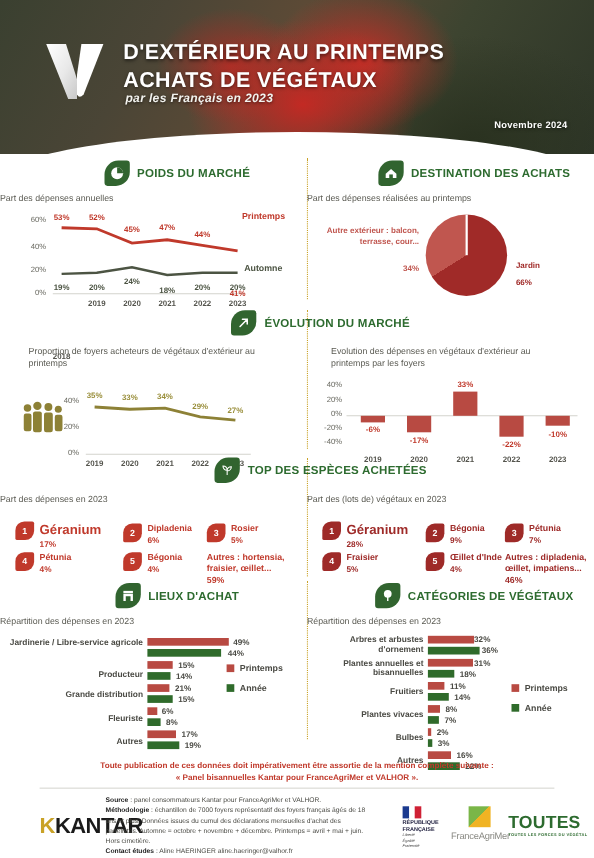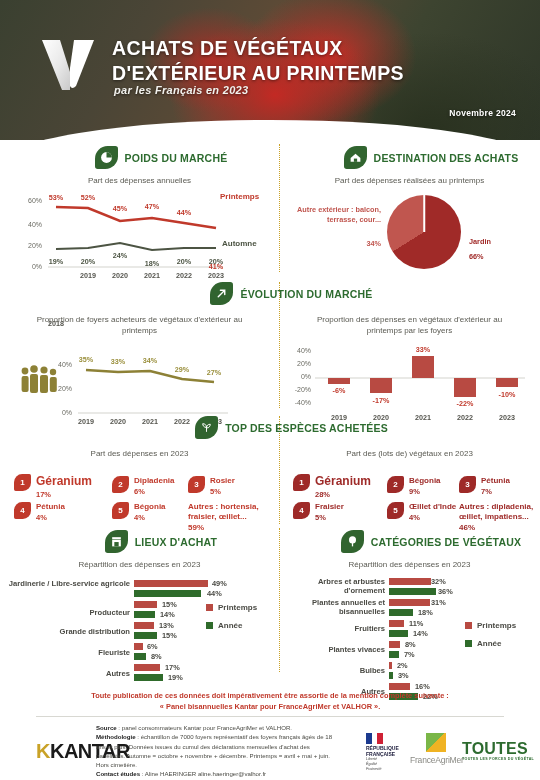--- a/index.html
+++ b/index.html
@@ -46,21 +46,21 @@
   .panel { position:absolute; }
   .v-div{
     position:absolute; left:279px; width:0; border-left:1px dotted #c9a227;
   }
   .sec-head{ display:flex; align-items:center; justify-content:center; gap:7px;margin-left:43px; }
   .leaf{
     width:23px; height:23px; background:#31642f; flex:none;
     border-radius:55% 12% 55% 12%; display:flex; align-items:center; justify-content:center;
   }
   .sec-title{ color:#2d6b2f; font-size:10.5px; font-weight:bold; letter-spacing:.2px; }
-  .sub-title{ text-align:center; color:#5a5a52; font-size:8px; margin-top:7px; line-height:1.35; }
+  .sub-title{ color:#5a5a52; font-size:8px; margin-top:7px; line-height:1.35; }
 
   
   .chart-wrap{ position:relative; }
   .ax-lbl{ position:absolute; font-size:7px; color:#6b6b63; text-align:right; }
   .yr-lbl{ position:absolute; font-size:7.2px; color:#55554e; font-weight:bold; text-align:center; width:28px; }
   .dv{ position:absolute; font-size:7.2px; font-weight:bold; text-align:center; width:28px; }
   .dv.red{ color:#c0392b; }
   .dv.dk{ color:#4c5443; }
   .dv.ol{ color:#9a8f3c; }
   .serie-lbl{ position:absolute; font-size:8px; font-weight:bold; }
@@ -123,22 +123,22 @@
         <linearGradient id="vg" x1="0" y1="0" x2="1" y2="1">
       <stop offset="0%" stop-color="#ffffff"></stop>
           <stop offset="55%" stop-color="#e9e9e9"></stop>
           <stop offset="100%" stop-color="#c9c9c9"></stop>
     </linearGradient>
       </defs>
     <path d="M2 2 L20 2 L30 34 L30 52 L22 52 L2 2 Z" fill="url(#vg)"></path>
     <path d="M34 2 L54 2 L36 48 Q32 52 30 48 L30 30 Z" fill="#ffffff"></path>
   </svg>
   <div class="hdr-title">
+    <div>D'EXTÉRIEUR AU PRINTEMPS</div>
     <div>ACHATS DE VÉGÉTAUX</div>
-    <div>D'EXTÉRIEUR AU PRINTEMPS</div>
   </div>
   <div class="hdr-sub">par les Français en 2023</div>
   <div class="hdr-date">Novembre 2024</div>
 </div>
 
 <div class="grid">
 
   <div class="v-div" style="top:4px;height:128px;"></div>
   <div class="v-div" style="top:142px;height:126px;"></div>
   <div class="v-div" style="top:276px;height:108px;"></div>
@@ -258,21 +258,21 @@
 
       <div class="yr-lbl" style="left:72px;top:76px;">2019</div>
       <div class="yr-lbl" style="left:104px;top:76px;">2020</div>
       <div class="yr-lbl" style="left:136px;top:76px;">2021</div>
       <div class="yr-lbl" style="left:168px;top:76px;">2022</div>
       <div class="yr-lbl" style="left:200px;top:76px;">2023</div>
     </div>
   </div>
 
   <div class="panel" style="left:279px;top:168px;width:261px;">
-    <div class="sub-title" style="padding:0 22px;">Proportion des dépenses en végétaux d'extérieur au printemps par les foyers</div>
+    <div class="sub-title" style="padding:0 22px;">Evolution des dépenses en végétaux d'extérieur au printemps par les foyers</div>
     <div class="chart-wrap" style="height:86px;margin-top:4px;">
       <div class="ax-lbl" style="left:0px;top:6px;width:32px;">40%</div>
       <div class="ax-lbl" style="left:0px;top:19px;width:32px;">20%</div>
       <div class="ax-lbl" style="left:0px;top:32px;width:32px;">0%</div>
       <div class="ax-lbl" style="left:0px;top:45px;width:32px;">-20%</div>
       <div class="ax-lbl" style="left:0px;top:58px;width:32px;">-40%</div>
 
       <svg width="261" height="86" style="position:absolute;left:0;top:0;">
         <line x1="36" y1="37" x2="246" y2="37" stroke="#d3d3cd" stroke-width="1"></line>
         <rect x="49" y="37" width="22" height="6" fill="#b84a42"></rect>
@@ -414,21 +414,21 @@
       <div class="hb-val" style="left:207px;top:12px;">44%</div>
 
       <div class="hb-lbl" style="left:4px;top:31px;width:126px;">Producteur</div>
       <div class="hb p" style="left:134px;top:24px;width:23px;"></div>
       <div class="hb-val" style="left:162px;top:23px;">15%</div>
       <div class="hb a" style="left:134px;top:34px;width:21px;"></div>
       <div class="hb-val" style="left:160px;top:33px;">14%</div>
 
       <div class="hb-lbl" style="left:4px;top:50px;width:126px;">Grande distribution</div>
       <div class="hb p" style="left:134px;top:45px;width:20px;"></div>
-      <div class="hb-val" style="left:159px;top:44px;">13%</div>
+      <div class="hb-val" style="left:159px;top:44px;">21%</div>
       <div class="hb a" style="left:134px;top:55px;width:23px;"></div>
       <div class="hb-val" style="left:162px;top:54px;">15%</div>
 
       <div class="hb-lbl" style="left:4px;top:71px;width:126px;">Fleuriste</div>
       <div class="hb p" style="left:134px;top:66px;width:9px;"></div>
       <div class="hb-val" style="left:147px;top:65px;">6%</div>
       <div class="hb a" style="left:134px;top:76px;width:12px;"></div>
       <div class="hb-val" style="left:151px;top:75px;">8%</div>
 
       <div class="hb-lbl" style="left:4px;top:92px;width:126px;">Autres</div>

